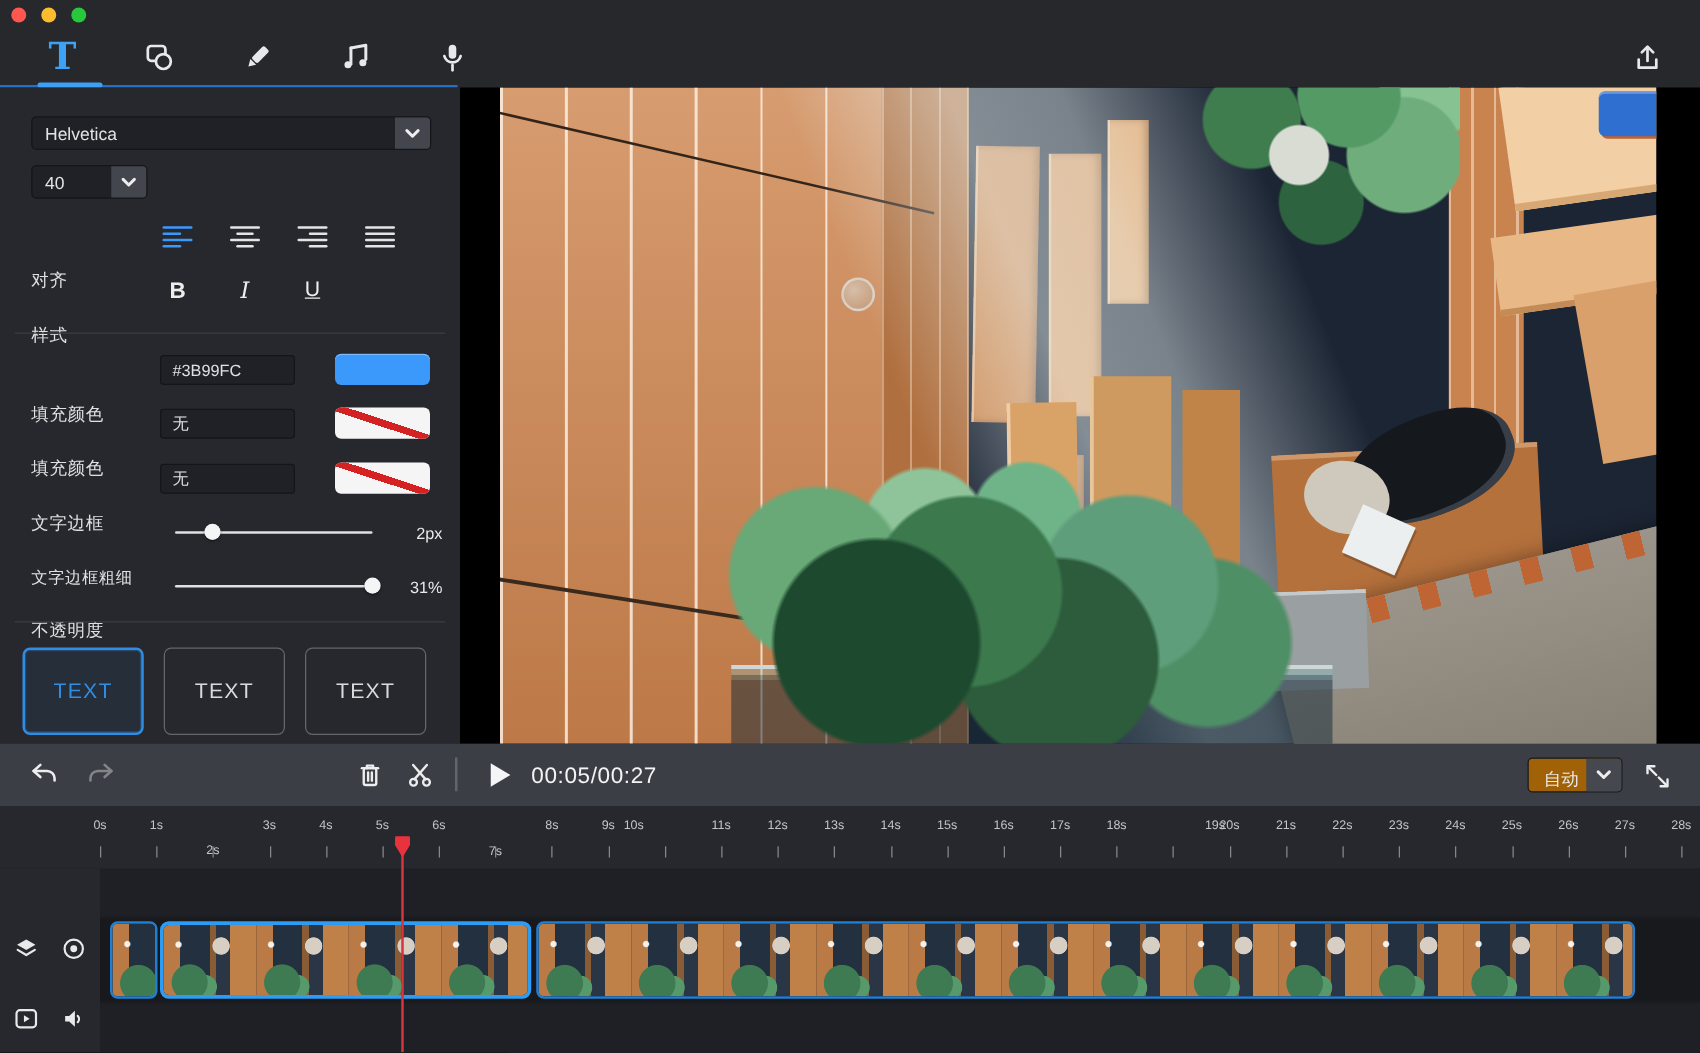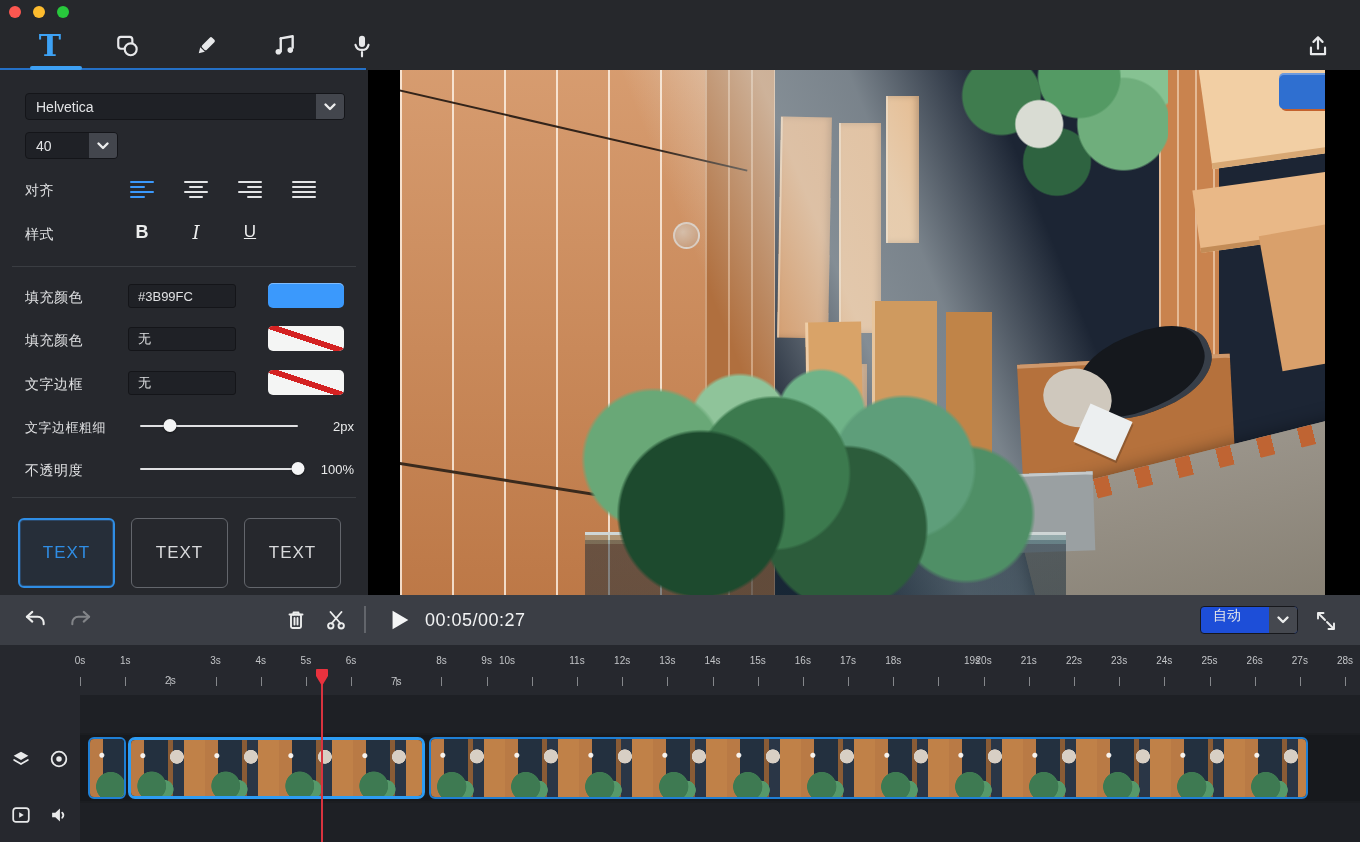--- a/index.html
+++ b/index.html
@@ -17,21 +17,21 @@
   .export-btn { position:absolute; right:22px; top:26px; width:40px; height:40px; display:flex; align-items:center; justify-content:center; cursor:pointer; }
   .export-btn svg { stroke:#e7e8ea; fill:none; stroke-width:2; stroke-linecap:round; stroke-linejoin:round; }
   .panel-topline { position:absolute; left:0; top:68px; width:366px; height:2px; background:#2470c6; }
   .tab-indicator { position:absolute; left:30px; top:66px; width:52px; height:4px; background:#3da0f4; border-radius:2px; }
 
   
   .panel { position:absolute; left:0; top:70px; width:368px; height:525px; background:#26282d; }
   .select { position:absolute; height:27px; background:#1f2126; border:1px solid #141519; border-radius:4px; display:flex; align-items:center; padding:0 34px 0 10px; font-size:14px; color:#e2e3e5; cursor:pointer; }
   .select .chev { position:absolute; right:0; top:0; bottom:0; width:28px; background:#43464d; border-radius:0 3px 3px 0; display:flex; align-items:center; justify-content:center; }
   .chev svg { stroke:#eceded; fill:none; stroke-width:2.4; stroke-linecap:round; stroke-linejoin:round; }
-  .row-label { position:absolute; left:25px; font-size:14px; color:#dfe0e2; letter-spacing:0.5px; }
+  .row-label { position:absolute; left:25px; font-size:14px; color:#dfe0e2; letter-spacing:0.5px;margin-top:34px; }
   .align-group { position:absolute; left:130px; top:180px; display:flex; gap:30px; }
   .align-btn { width:24px; height:22px; display:flex; flex-direction:column; justify-content:center; gap:3px; cursor:pointer; color:#e3e4e6; }
   .align-btn .bar { height:2px; background:currentColor; border-radius:1px; }
   .align-btn.active { color:#3b99fc; }
   .align-left .bar:nth-child(2), .align-left .bar:nth-child(4) { width:62%; }
   .align-center .bar:nth-child(2), .align-center .bar:nth-child(4) { width:62%; margin:0 auto; }
   .align-right .bar:nth-child(2), .align-right .bar:nth-child(4) { width:62%; margin-left:auto; }
   .style-group { position:absolute; left:130px; top:222px; display:flex; gap:30px; align-items:center; }
   .style-btn { width:24px; height:24px; display:flex; align-items:center; justify-content:center; font-size:18px; color:#eceded; cursor:pointer; }
   .style-b { font-weight:bold; }
@@ -107,21 +107,21 @@
   .glassbox { left:58%; top:77%; width:17%; height:15%; background:#9aa0a2; transform:rotate(-2deg); box-shadow:inset 0 3px 0 #c4c9cb; }
   .railing { left:20%; top:88%; width:52%; height:14%; background:linear-gradient(180deg, #cfd6d6 0 3px, rgba(140,190,190,.35) 3px 8px, rgba(40,90,100,.45) 8px 12px, rgba(20,40,55,.5) 12px 100%); }
 
   
   .player-bar { position:absolute; left:0; top:595px; width:1360px; height:50px; background:#3b3e45; }
   .pb-icon { position:absolute; top:8px; width:34px; height:34px; display:flex; align-items:center; justify-content:center; cursor:pointer; }
   .pb-icon svg { stroke:#eceded; fill:none; stroke-width:1.9; stroke-linecap:round; stroke-linejoin:round; }
   .pb-icon.dim svg { opacity:.4; }
   .pb-divider { position:absolute; left:364px; top:11px; width:2px; height:27px; background:#62656b; }
   .timecode { position:absolute; left:425px; top:15px; font-size:18px; color:#f2f3f4; letter-spacing:.5px; }
-  .auto-select { position:absolute; right:62px; top:11px; width:98px; height:28px; background:#1d4ed8; border:1px solid #17181c; border-radius:4px; display:flex; align-items:flex-start; padding:0 34px 0 12px; font-size:14px; color:#e8e9ea; cursor:pointer; }
+  .auto-select { position:absolute; right:62px; top:11px; width:76px; height:28px; background:#a16207; border:1px solid #17181c; border-radius:4px; display:flex; align-items:flex-end; padding:0 34px 0 12px; font-size:14px; color:#e8e9ea; cursor:pointer; }
   .auto-select .chev { position:absolute; right:0; top:0; bottom:0; width:28px; background:#45484f; border-radius:0 3px 3px 0; display:flex; align-items:center; justify-content:center; }
   .expand-btn { position:absolute; right:18px; top:10px; width:32px; height:32px; display:flex; align-items:center; justify-content:center; cursor:pointer; }
   .expand-btn svg { stroke:#eceded; fill:none; stroke-width:1.9; stroke-linecap:round; stroke-linejoin:round; }
 
   
   .timeline { position:absolute; left:0; top:645px; width:1360px; height:197px; background:#26282e; }
   .ruler { position:absolute; left:0; top:0; width:1139px; height:50px; cursor:pointer; }
   .tick-label { position:absolute; top:10px; transform:translateX(-50%); font-size:10px; color:#c3c5c8; }
   .tick { position:absolute; top:32px; width:1px; height:9px; background:#85878b; }
   .tracks { position:absolute; left:0; top:50px; width:1360px; height:147px; background:#1b1d21; }
@@ -274,21 +274,21 @@
       <div class="track"></div>
       <div class="handle" style="left: 19%;"></div>
     </div>
     <div class="slider-val" style="top:349px;">2px</div>
 
     <div class="row-label" style="top:392px;">不透明度</div>
     <div class="slider" style="top:389px;">
       <div class="track"></div>
       <div class="handle" style="left: 100%;"></div>
     </div>
-    <div class="slider-val" style="top:392px;">100%</div>
+    <div class="slider-val" style="top:392px;">31%</div>
 
     <div class="divider" style="top:427px;"></div>
 
     <div class="presets">
       <div class="preset selected">TEXT</div>
       <div class="preset">TEXT</div>
       <div class="preset">TEXT</div>
     </div>
   </div>
 

